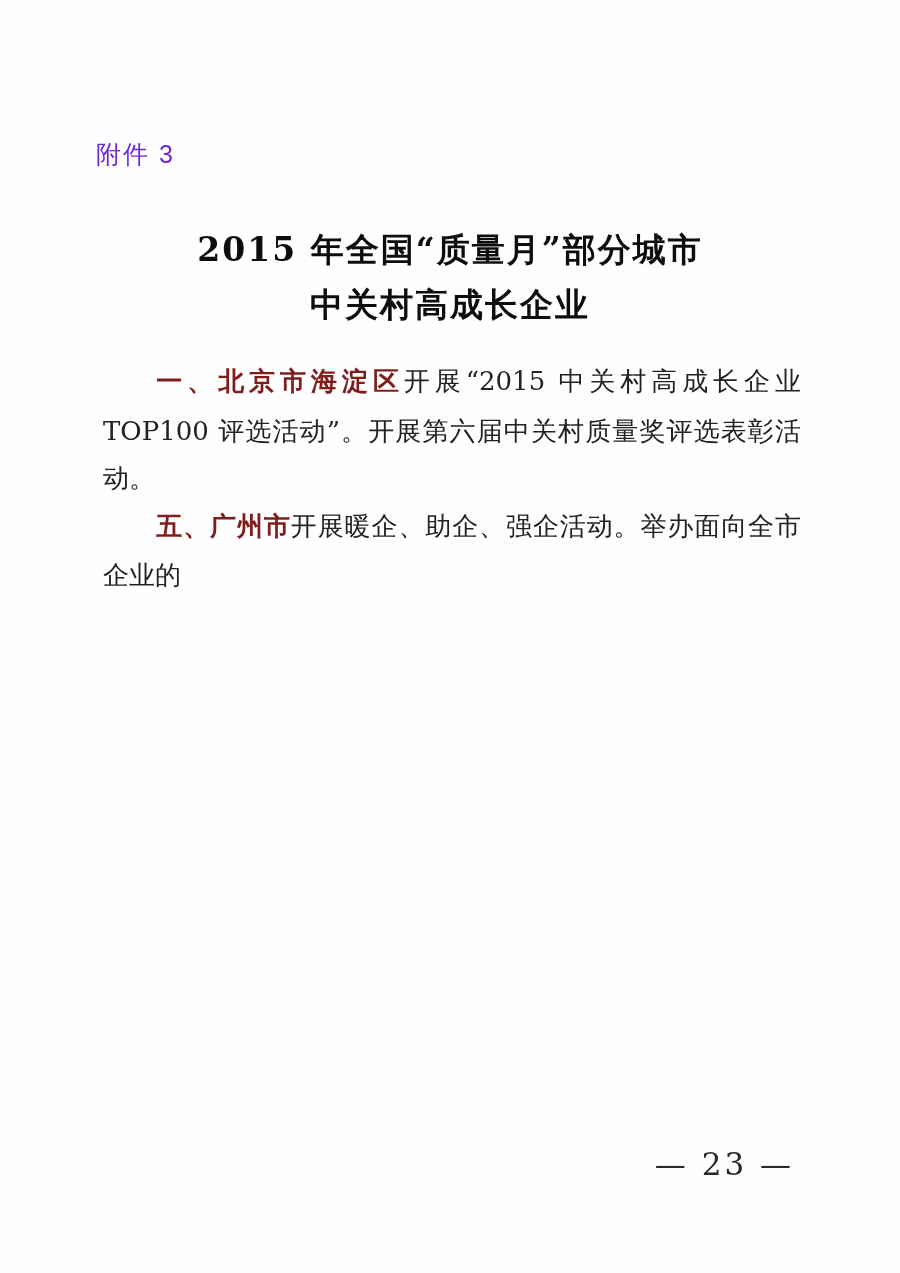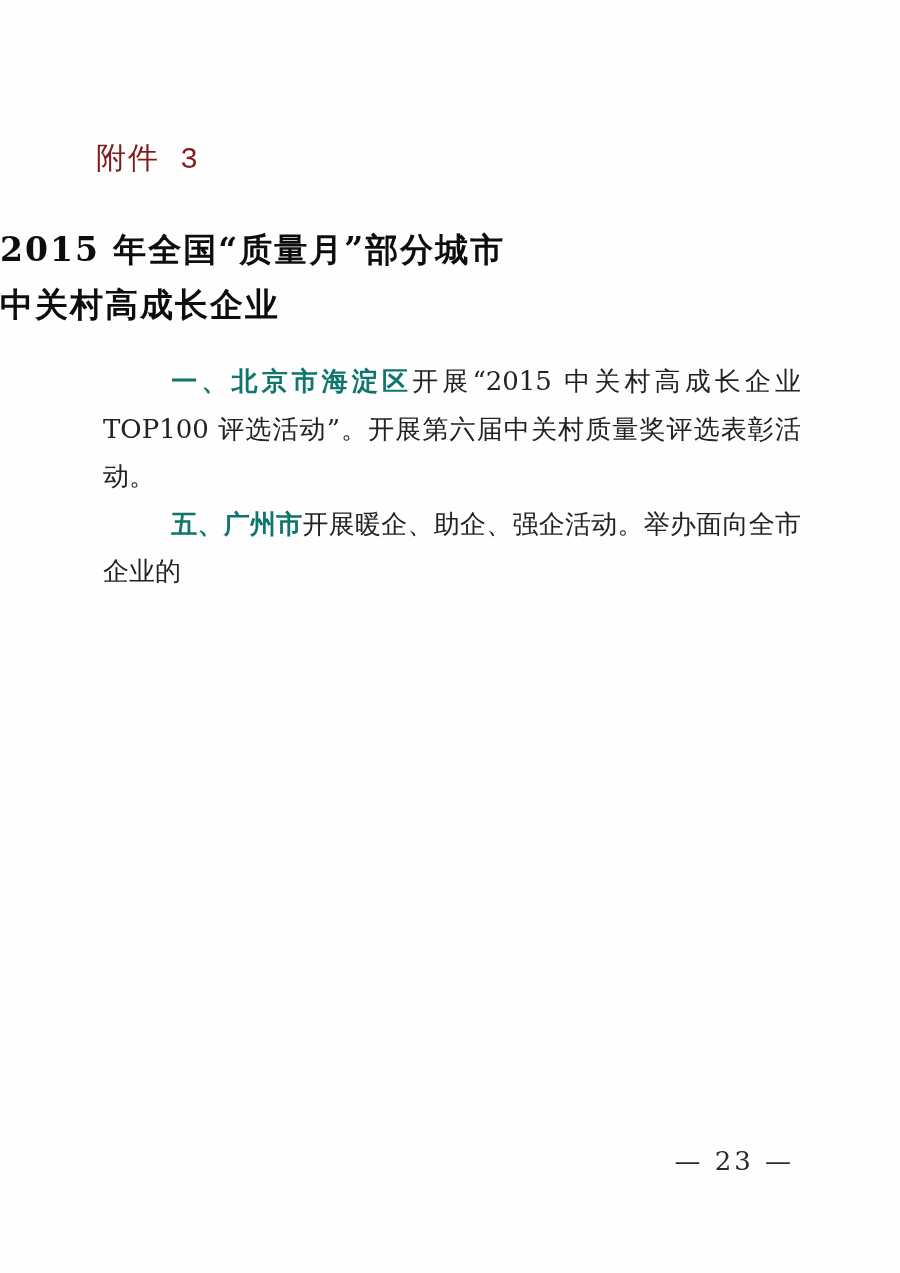--- a/index.html
+++ b/index.html
@@ -14,31 +14,32 @@
     margin: 0 auto;
     background: #fefefe;
     color: #1c1c1c;
     overflow: hidden;
     font-family: "DejaVu Serif", "Liberation Serif", serif;
   }
   .attachment-label {
     position: absolute;
     top: 138px;
     left: 96px;
-    font-size: 30px;
-    font-family: Liberation Mono, monospace;
-    color: #7f1d1d;
+    font-size: 25px;
+    font-family: Liberation Sans, sans-serif;
+    color: #6d28d9;
     letter-spacing: 2px;
   }
   .doc-title {
     position: absolute;
     top: 222px;
     left: 0;
     width: 100%;
     margin: 0;
+    text-align: center;
     font-size: 33px;
     line-height: 55px;
     font-weight: bold;
     color: #0d0d0d;
     font-family: "DejaVu Serif", "Liberation Serif", serif;
     letter-spacing: 2px;
   }
   .doc-body {
     position: absolute;
     top: 358px;
@@ -48,30 +49,29 @@
     line-height: 47.6px;
     text-align: justify;
     color: #222;
   }
   .doc-body p {
     margin: 0;
     padding: 0;
     text-indent: 2.05em;
   }
   .para-lead {
-    font-family: Liberation Sans, sans-serif;
+    font-family: Liberation Mono, monospace;
     font-weight: 700;
-    color: #0f766e;
-    margin-left: 15px;
+    color: #7f1d1d;
   }
   .page-number {
     position: absolute;
     top: 1146px;
     right: 106px;
-    font-size: 26px;
+    font-size: 31px;
     letter-spacing: 3px;
     color: #2a2a2a;
     font-family: "DejaVu Serif", "Liberation Serif", serif;
   }
 </style>
 </head>
 <body>
 
 <div class="page">
 

